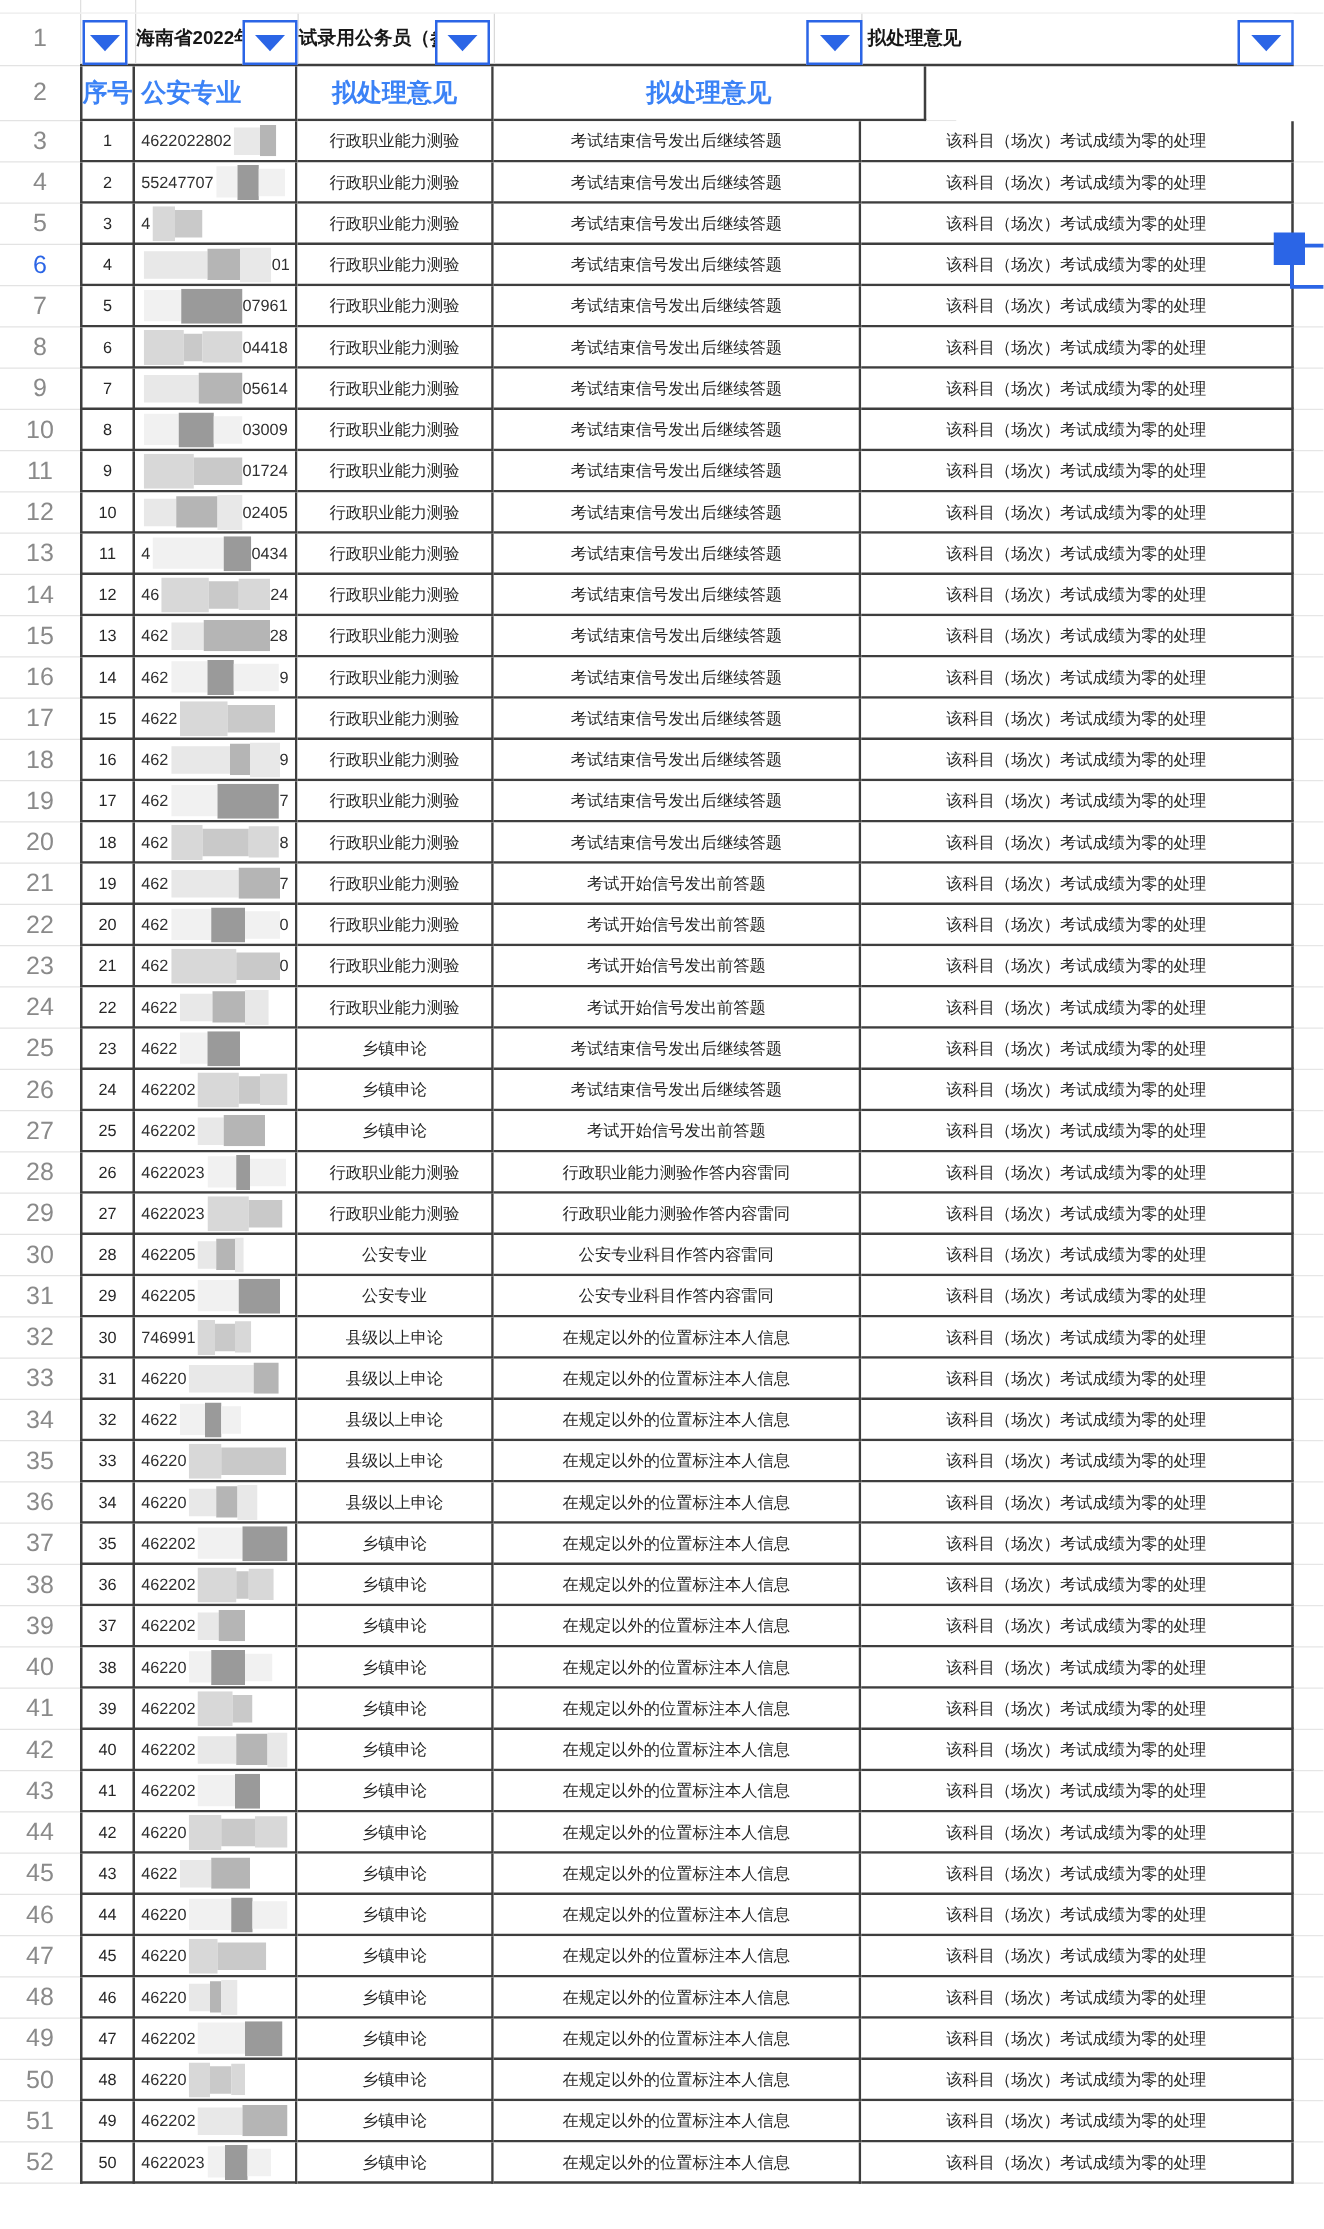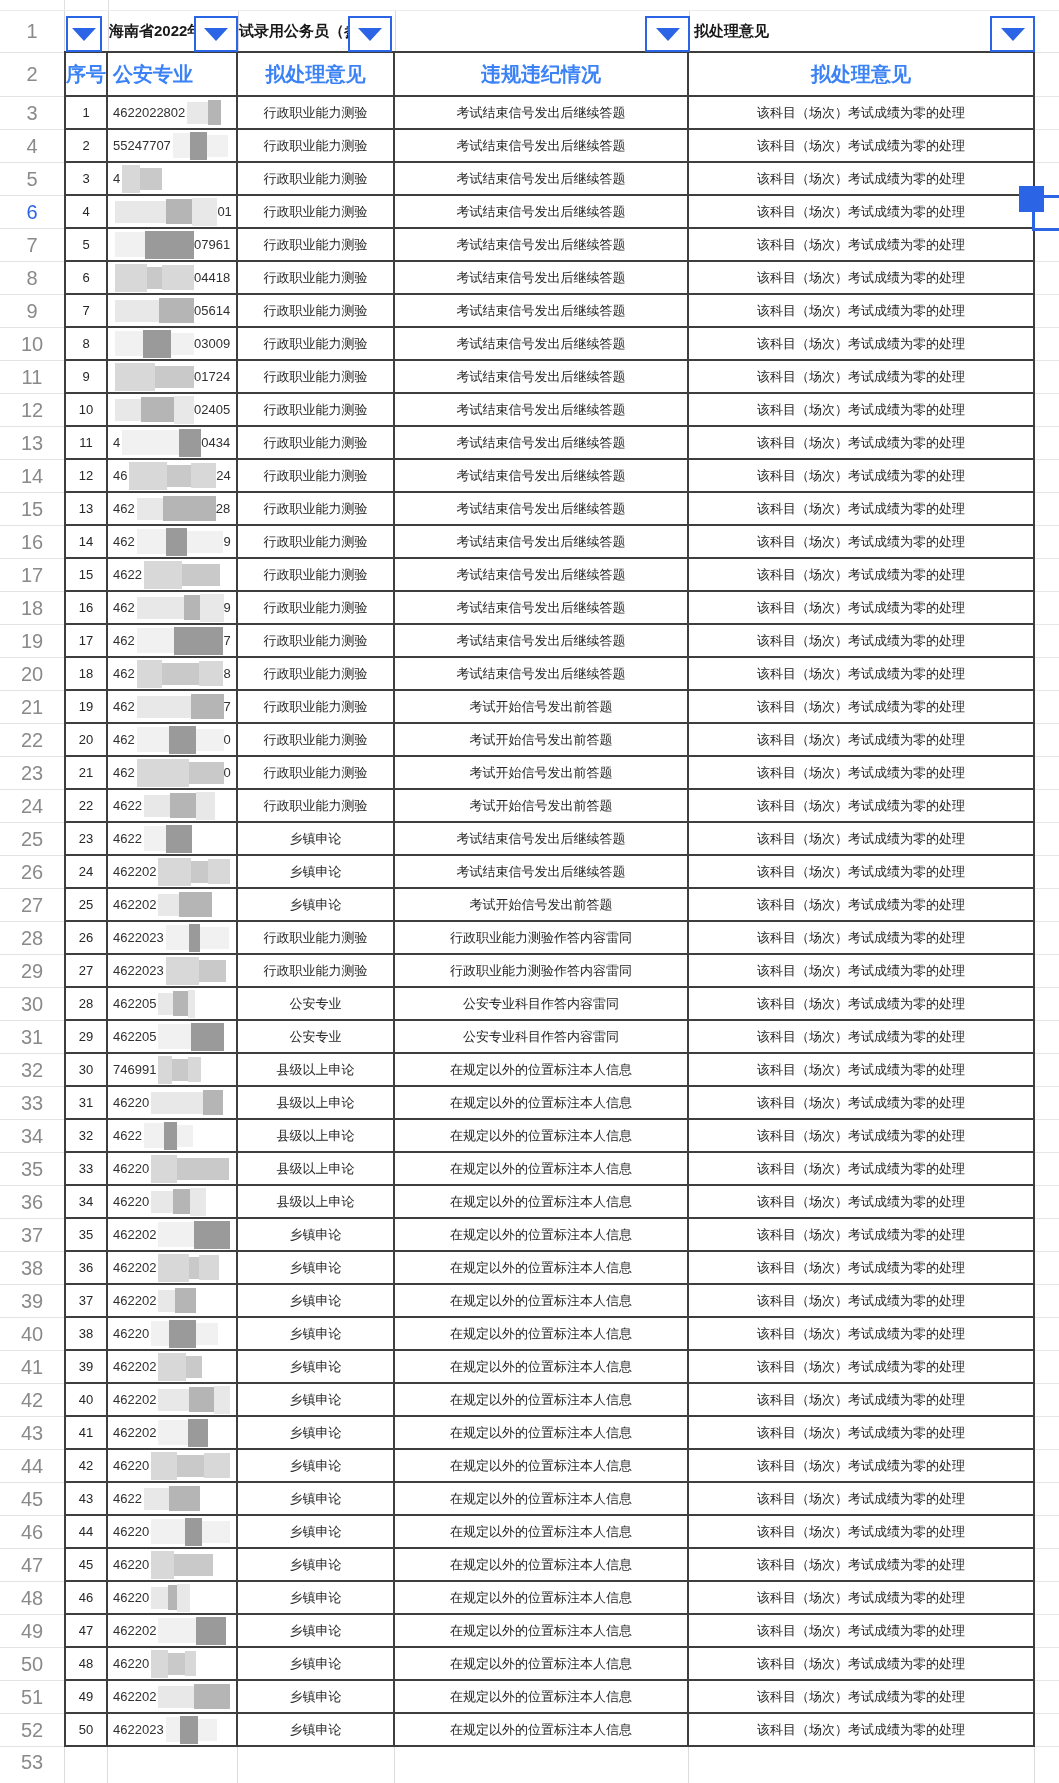--- a/index.html
+++ b/index.html
@@ -92,21 +92,20 @@
         </div>
     </div>
     <div class="rstrip"></div>
   </div>
 
   <div class="row r2">
     <div class="gut">2</div>
     <div class="cell cA">序号</div>
     <div class="cell cB">公安专业</div>
     <div class="cell cC">拟处理意见</div>
-    <div class="cell cD">违规违纪情况</div>
     <div class="cell cE">拟处理意见</div>
     <div class="rstrip"></div>
   </div>
 
   <div id="rows">
       <div class="row dr">
     <div class="gut">3</div>
     <div class="cell cA">1</div>
     <div class="cell cB ticket">
       <span>4622022802</span>
@@ -925,28 +924,19 @@
           </span>
       <span></span>
     </div>
     <div class="cell cC">乡镇申论</div>
     <div class="cell cD">在规定以外的位置标注本人信息</div>
     <div class="cell cE">该科目（场次）考试成绩为零的处理</div>
     <div class="rstrip"></div>
   </div>
     </div>
 
-  <div class="row r53">
-    <div class="gut">53</div>
-    <div class="cell cA"></div>
-    <div class="cell cB"></div>
-    <div class="cell cC"></div>
-    <div class="cell cD"></div>
-    <div class="cell cE"></div>
-    <div class="rstrip"></div>
-  </div>
 
   <div class="ov fill-handle"></div>
   <div class="ov sel-top"></div>
   <div class="ov sel-left"></div>
   <div class="ov sel-bottom"></div>
 
 </div>
 
 </body></html>

